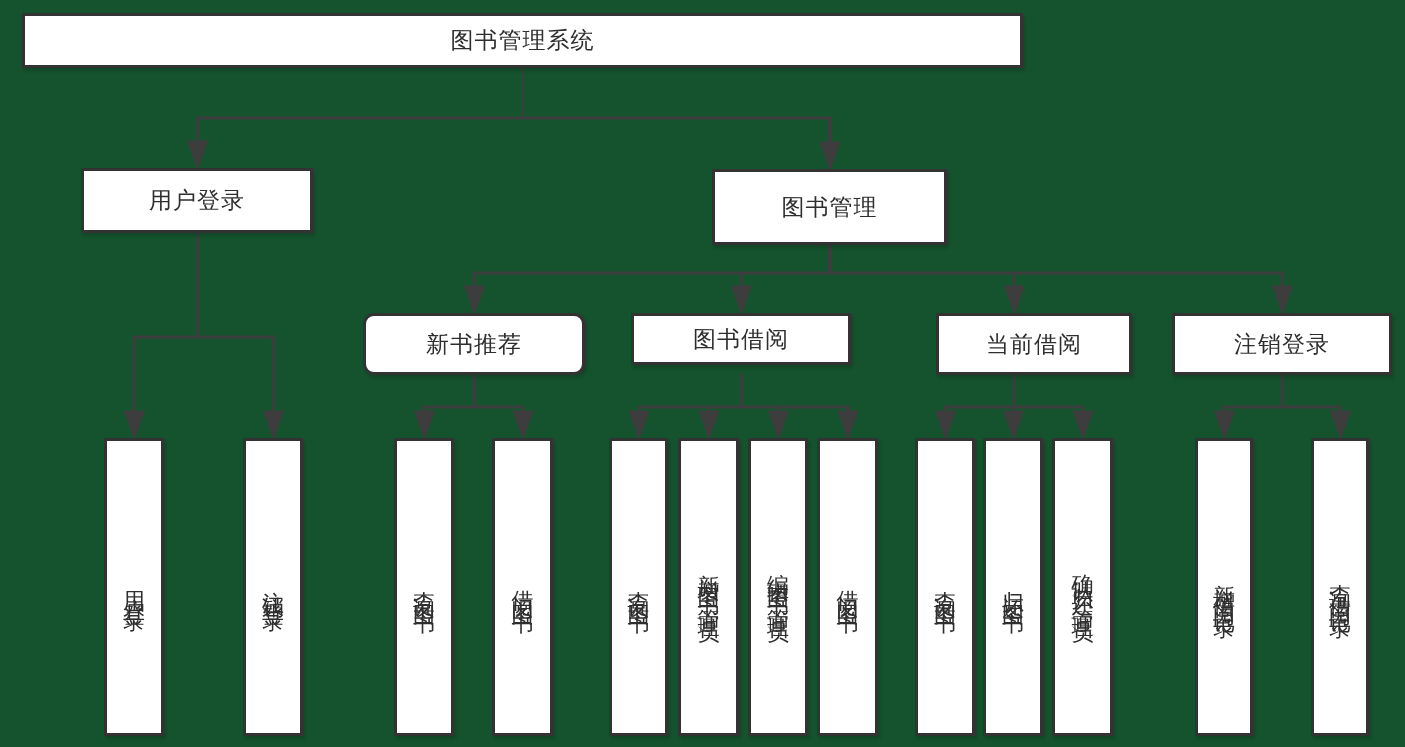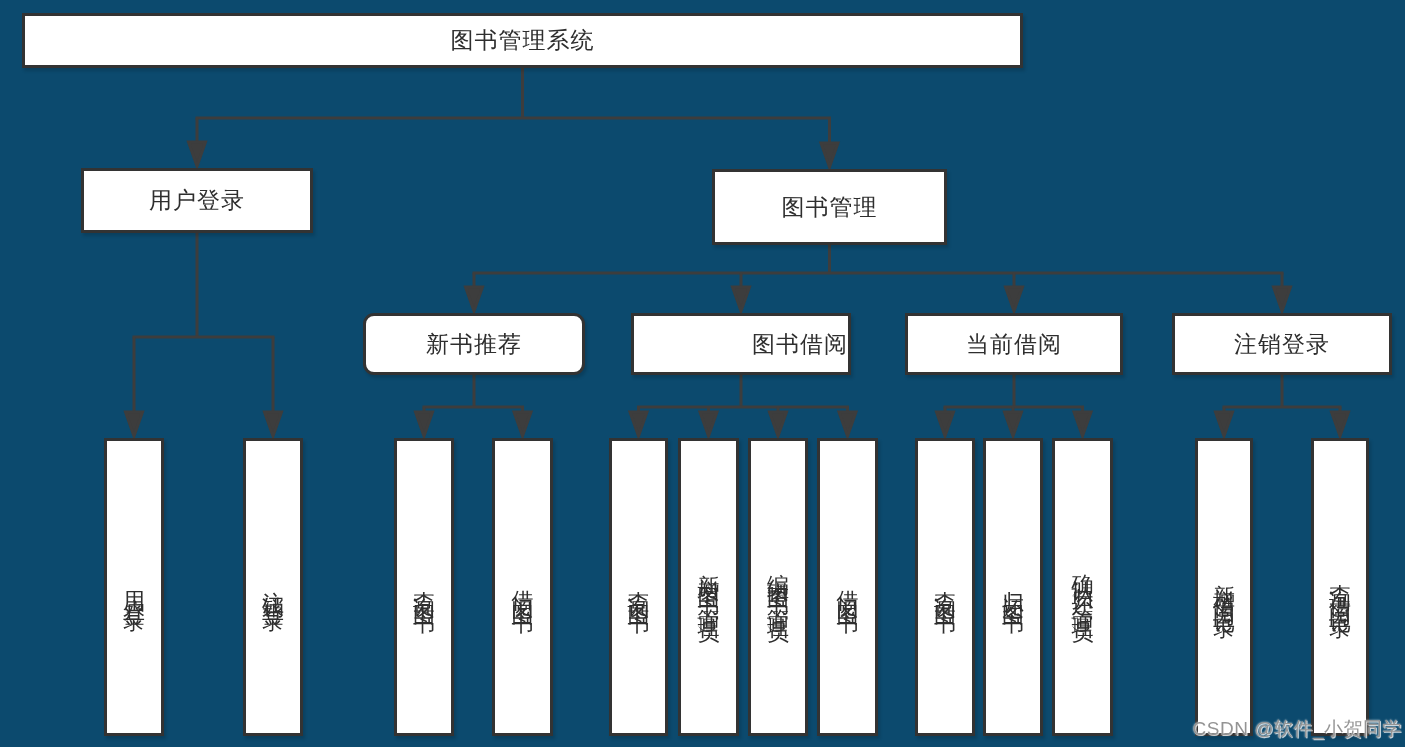--- a/index.html
+++ b/index.html
@@ -1,20 +1,20 @@
 <!DOCTYPE html>
 <html><head>
 <meta charset="utf-8">
 <style>
   html, body { margin: 0; padding: 0; background: #ffffff; }
   .stage {
     position: relative;
     width: 1405px;
     height: 747px;
-    background: #0c4a6e;
+    background: #14532d;
     overflow: hidden;
     font-family: "Liberation Sans", "DejaVu Sans", sans-serif;
   }
   #connectors {
     position: absolute;
     left: 0; top: 0;
     width: 1405px; height: 747px;
     pointer-events: none;
   }
   .node {
@@ -116,24 +116,24 @@
       </div>
       <div class="node h" style="left: 81px; top: 168px; width: 232px; height: 65px; border-color: rgb(51, 51, 51);">
         <span class="lbl">用户登录</span>
       </div>
       <div class="node h" style="left: 712px; top: 169px; width: 235px; height: 76px; border-color: rgb(51, 51, 51);">
         <span class="lbl">图书管理</span>
       </div>
       <div class="node h" style="left: 363px; top: 313px; width: 222px; height: 62px; border-color: rgb(51, 51, 51); border-radius: 11px;">
         <span class="lbl">新书推荐</span>
       </div>
-      <div class="node h" style="left: 631px; top: 313px; width: 220px; height: 62px; border-color: rgb(51, 51, 51); justify-content: flex-end;">
+      <div class="node h" style="left: 631px; top: 313px; width: 220px; height: 52px; border-color: rgb(51, 51, 51);">
         <span class="lbl">图书借阅</span>
       </div>
-      <div class="node h" style="left: 905px; top: 313px; width: 218px; height: 62px; border-color: rgb(51, 51, 51);">
+      <div class="node h" style="left: 936px; top: 313px; width: 196px; height: 62px; border-color: rgb(51, 51, 51);">
         <span class="lbl">当前借阅</span>
       </div>
       <div class="node h" style="left: 1172px; top: 313px; width: 220px; height: 62px; border-color: rgb(51, 51, 51);">
         <span class="lbl">注销登录</span>
       </div>
       <div class="node v" style="left: 104px; top: 438px; width: 60px; height: 298px; border-color: rgb(51, 51, 51);">
         <span class="lbl">用户登录</span>
       </div>
       <div class="node v" style="left: 243px; top: 438px; width: 60px; height: 298px; border-color: rgb(51, 51, 51);">
         <span class="lbl">注销登录</span>
@@ -165,14 +165,13 @@
       <div class="node v" style="left: 1052px; top: 438px; width: 61px; height: 298px; border-color: rgb(51, 51, 51);">
         <span class="lbl">确认归还（管理员）</span>
       </div>
       <div class="node v" style="left: 1195px; top: 438px; width: 58px; height: 298px; border-color: rgb(51, 51, 51);">
         <span class="lbl">新增借阅记录</span>
       </div>
       <div class="node v" style="left: 1311px; top: 438px; width: 58px; height: 298px; border-color: rgb(51, 51, 51);">
         <span class="lbl">查询借阅记录</span>
       </div>
     </div>
-  <div class="watermark" style="color: rgb(148, 148, 148);">CSDN @软件_小贺同学</div>
 </div>
 
 </body></html>

